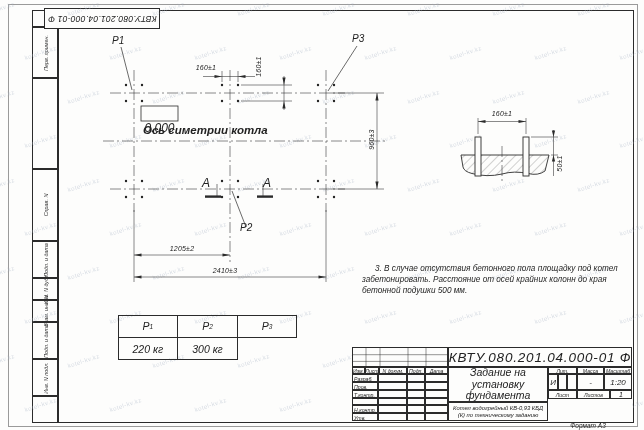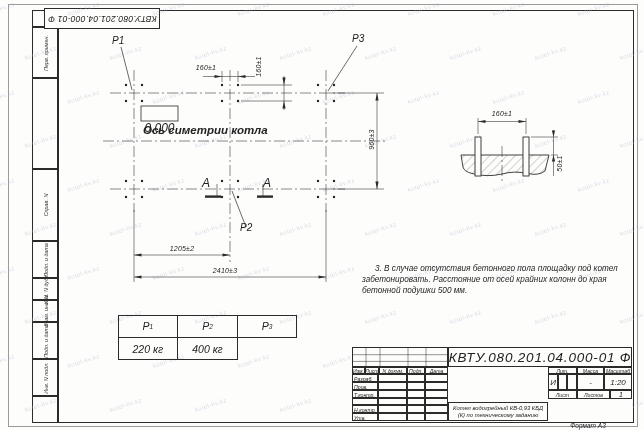--- a/index.html
+++ b/index.html
@@ -296,21 +296,21 @@
       </div>
     <div>
         <span>P</span>
         <sub>2</sub>
       </div>
     <div>
         <span>P</span>
         <sub>3</sub>
       </div>
     <div>220 кг</div>
-    <div>400 кг</div>
+    <div>300 кг</div>
   </div>
 
   <div class="notes">
     <p>3. В случае отсутствия бетонного пола площадку под котел забетонировать. Расстояние от осей крайних колонн до края бетонной подушки 500 мм.</p>
   </div>
 
   <div class="tb">
 
     <div class="cell" style="left:0;top:0;width:96px;height:20px;">
       <svg width="96" height="20" style="display:block;">
@@ -351,20 +351,21 @@
     <div class="cell" style="left:26px;top:58px;width:29px;height:8px;"></div>
     <div class="cell" style="left:55px;top:58px;width:18px;height:8px;"></div>
     <div class="cell" style="left:73px;top:58px;width:23px;height:8px;"></div>
     <div class="cell" style="left:0;top:66px;width:26px;height:8px;line-height:8px;text-align:left;padding-left:1px;">Утв.</div>
     <div class="cell" style="left:26px;top:66px;width:29px;height:8px;"></div>
     <div class="cell" style="left:55px;top:66px;width:18px;height:8px;"></div>
     <div class="cell" style="left:73px;top:66px;width:23px;height:8px;"></div>
 
     <div class="cell lbl" style="left:96px;top:0;width:184px;height:20px;font-size:13.5px;letter-spacing:0.8px;">КВТУ.080.201.04.000-01  Ф</div>
 
+    <div class="cell" style="left:96px;top:20px;width:100px;height:35px;font-size:10.5px;white-space:normal;line-height:1.1;display:flex;align-items:center;justify-content:center;padding:0 6px;">Задание на установку фундамента</div>
     <div class="cell" style="left:96px;top:55px;width:100px;height:19px;font-size:5.8px;white-space:normal;line-height:1.12;display:flex;align-items:center;justify-content:center;padding:0 4px;">Котел водогрейный КВ-0,93 КБД (К) по техническому заданию</div>
 
     <div class="cell lbl" style="left:196px;top:20px;width:29px;height:7px;">Лит.</div>
     <div class="cell lbl" style="left:225px;top:20px;width:27px;height:7px;">Масса</div>
     <div class="cell lbl" style="left:252px;top:20px;width:28px;height:7px;">Масштаб</div>
     <div class="cell lbl" style="left:196px;top:27px;width:10px;height:16px;font-size:8px;">И</div>
     <div class="cell" style="left:206px;top:27px;width:9px;height:16px;"></div>
     <div class="cell" style="left:215px;top:27px;width:10px;height:16px;"></div>
     <div class="cell lbl" style="left:225px;top:27px;width:27px;height:16px;font-size:8px;">-</div>
     <div class="cell lbl" style="left:252px;top:27px;width:28px;height:16px;font-size:8px;">1:20</div>

